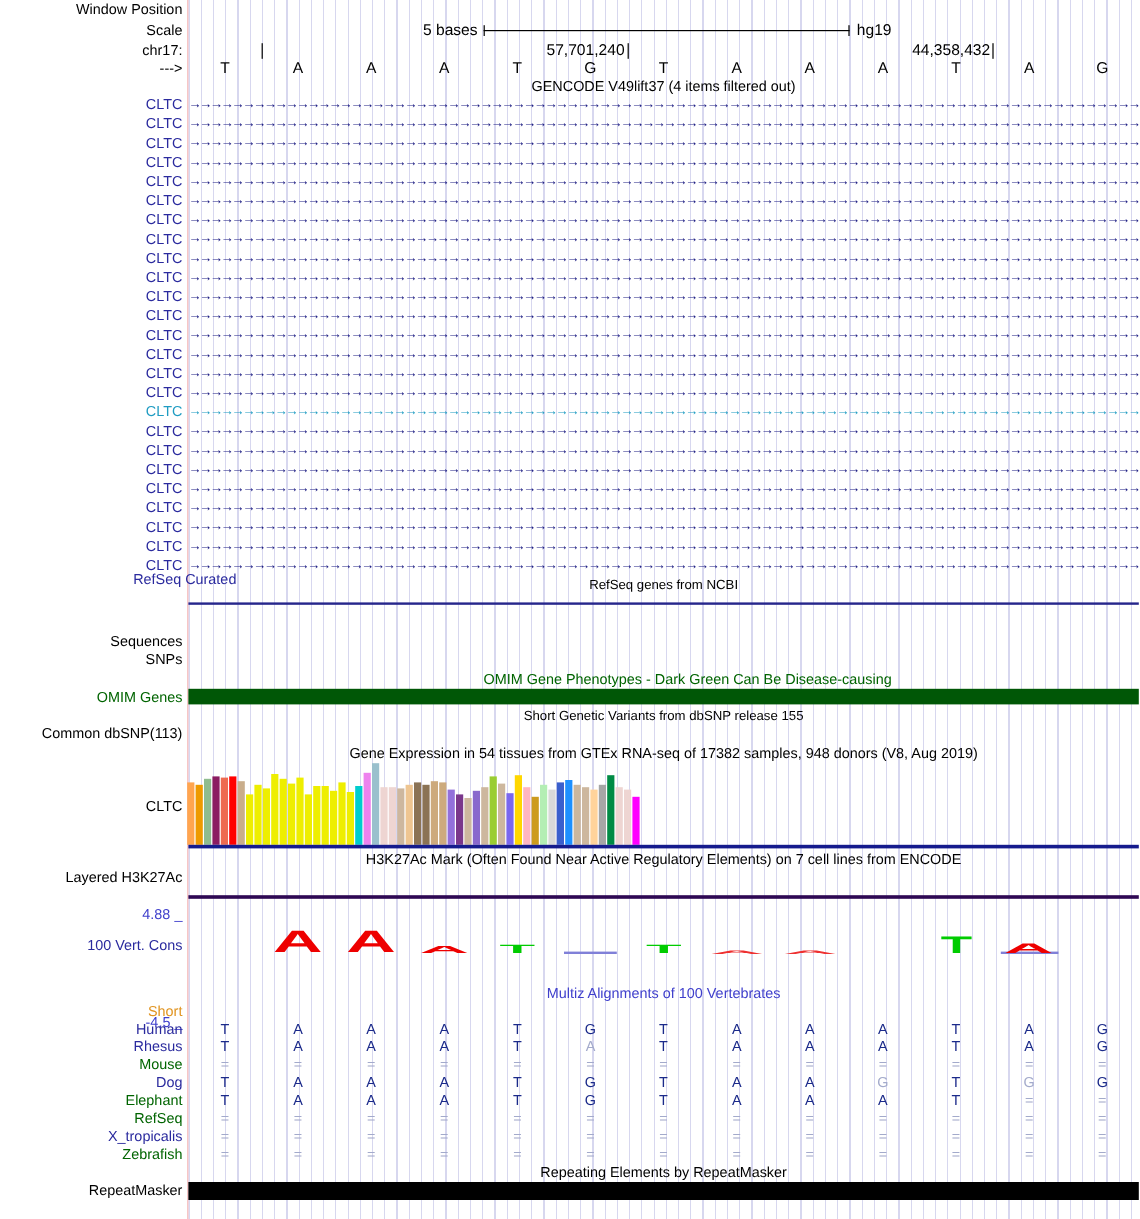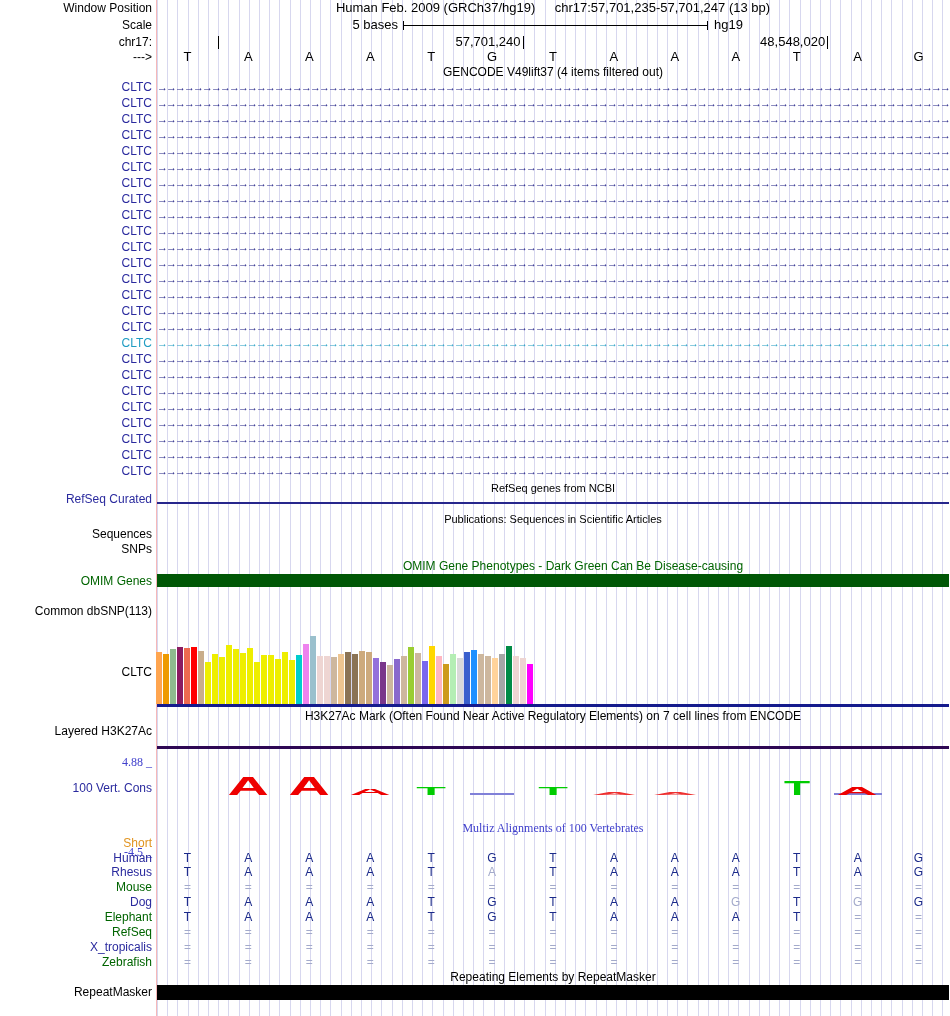--- a/index.html
+++ b/index.html
@@ -6,21 +6,21 @@
   #browser{position:relative;width:950px;height:1016px;background:#fff;overflow:hidden;
            font-family:"Liberation Sans","DejaVu Sans",sans-serif;color:#000;}
   .grid{position:absolute;left:157px;top:0;width:792px;height:1016px;
         background:repeating-linear-gradient(to right,#d7d7ef 0,#d7d7ef 1px,transparent 1px,transparent 10.2px);}
   .pinkline{position:absolute;left:156px;top:0;width:1px;height:1016px;background:#f6b8b8;}
   .lbl{position:absolute;left:0;width:152px;text-align:right;font-size:12px;line-height:14px;white-space:nowrap;}
   .ttl{position:absolute;left:157px;width:792px;text-align:center;font-size:12px;line-height:13px;white-space:nowrap;}
   .ttl.small{font-size:11px;}
   .navy{color:#2a2a9e;}
   .green{color:#006400;}
-  .blue{color:#4040cc;font-family:Liberation Serif, serif;}
+  .blue{color:#4040cc;}
   .orange{color:#e19420;}
   .hdr-center span{margin:0 8px;font-size:13px;}
   .tick{position:absolute;width:1px;height:13px;background:#000;}
   .ruler-num{position:absolute;width:110px;text-align:right;font-size:13px;line-height:14px;}
   .scalebar{position:absolute;background:#000;}
   .baserow span{position:absolute;text-align:center;font-size:13px;line-height:14px;}
   .generow{position:absolute;left:157px;width:792px;overflow:hidden;white-space:nowrap;
            font-size:11px;letter-spacing:-2px;line-height:15px;height:16px;}
   .hbar{position:absolute;left:157px;width:792px;}
   .gtexbar{position:absolute;width:6px;}
@@ -30,39 +30,35 @@
   .aligncell{position:absolute;text-align:center;font-size:12px;line-height:14px;}
 </style>
 </head>
 <body>
 
 <div id="browser">
   <div class="grid"></div>
   <div class="pinkline"></div>
 
   <div class="lbl" style="top:1px;">Window Position</div>
-  <div class="ttl hdr-center" style="top:1px;">
-    <span>Human Feb. 2009 (GRCh37/hg19)</span>
-    <span>chr17:57,701,235-57,701,247 (13 bp)</span>
-  </div>
 
   <div class="lbl" style="top:18px;">Scale</div>
   <div class="ruler-num" style="top:18px;left:288px;">5 bases</div>
   <div class="scalebar" style="left:403px;top:25px;width:305px;height:1px;"></div>
   <div class="scalebar" style="left:403px;top:21px;width:1px;height:9px;"></div>
   <div class="scalebar" style="left:707px;top:21px;width:1px;height:9px;"></div>
   <div class="ruler-num" style="top:18px;left:714px;width:60px;text-align:left;">hg19</div>
 
   <div class="lbl" style="top:35px;">chr17:</div>
   <div id="ruler-ticks">
       <div class="tick" style="left: 217.9px; top: 36px;"></div>
       <div class="tick" style="left: 522.5px; top: 36px;"></div>
       <div class="ruler-num" style="left: 410.5px; top: 35px;">57,701,240</div>
       <div class="tick" style="left: 827.2px; top: 36px;"></div>
-      <div class="ruler-num" style="left: 715.2px; top: 35px;">48,548,020</div>
+      <div class="ruler-num" style="left: 715.2px; top: 35px;">44,358,432</div>
     </div>
 
   <div class="lbl" style="top:50px;">---&gt;</div>
   <div id="seq-row" class="baserow">
       <span style="left: 157px; top: 50px; width: 60.9px;">T</span>
       <span style="left: 217.9px; top: 50px; width: 60.9px;">A</span>
       <span style="left: 278.8px; top: 50px; width: 60.9px;">A</span>
       <span style="left: 339.8px; top: 50px; width: 60.9px;">A</span>
       <span style="left: 400.7px; top: 50px; width: 60.9px;">T</span>
       <span style="left: 461.6px; top: 50px; width: 60.9px;">G</span>
@@ -123,33 +119,34 @@
       <div class="generow" style="top: 416px; color: rgb(21, 21, 126);">→→→→→→→→→→→→→→→→→→→→→→→→→→→→→→→→→→→→→→→→→→→→→→→→→→→→→→→→→→→→→→→→→→→→→→→→→→→→→→→→→→→→→→→→→→→→→→→→→→→→→→→→→→→→→→</div>
       <div class="lbl" style="top: 432px; color: rgb(42, 42, 158);">CLTC</div>
       <div class="generow" style="top: 432px; color: rgb(21, 21, 126);">→→→→→→→→→→→→→→→→→→→→→→→→→→→→→→→→→→→→→→→→→→→→→→→→→→→→→→→→→→→→→→→→→→→→→→→→→→→→→→→→→→→→→→→→→→→→→→→→→→→→→→→→→→→→→→</div>
       <div class="lbl" style="top: 448px; color: rgb(42, 42, 158);">CLTC</div>
       <div class="generow" style="top: 448px; color: rgb(21, 21, 126);">→→→→→→→→→→→→→→→→→→→→→→→→→→→→→→→→→→→→→→→→→→→→→→→→→→→→→→→→→→→→→→→→→→→→→→→→→→→→→→→→→→→→→→→→→→→→→→→→→→→→→→→→→→→→→→</div>
       <div class="lbl" style="top: 464px; color: rgb(42, 42, 158);">CLTC</div>
       <div class="generow" style="top: 464px; color: rgb(21, 21, 126);">→→→→→→→→→→→→→→→→→→→→→→→→→→→→→→→→→→→→→→→→→→→→→→→→→→→→→→→→→→→→→→→→→→→→→→→→→→→→→→→→→→→→→→→→→→→→→→→→→→→→→→→→→→→→→→</div>
     </div>
 
   <div class="ttl small" style="top:482px;">RefSeq genes from NCBI</div>
-  <div class="lbl navy" style="top:492px;">RefSeq Curated</div>
+  <div class="lbl navy" style="top:476px;padding-left:45px;">RefSeq Curated</div>
   <div class="hbar" style="top:502px;height:2px;background:#26268c;"></div>
 
-  <div class="ttl small" style="top:513px;">Publications: Sequences in Scientific Articles</div>
   <div class="lbl" style="top:527px;">Sequences</div>
   <div class="lbl" style="top:542px;">SNPs</div>
 
   <div class="ttl green" style="top:560px;margin-left:20px;">OMIM Gene Phenotypes - Dark Green Can Be Disease-causing</div>
   <div class="lbl green" style="top:574px;">OMIM Genes</div>
   <div class="hbar" style="top:574px;height:13px;background:#005706;"></div>
 
+  <div class="ttl small" style="top:591px;">Short Genetic Variants from dbSNP release 155</div>
   <div class="lbl" style="top:604px;">Common dbSNP(113)</div>
 
+  <div class="ttl" style="top:622px;">Gene Expression in 54 tissues from GTEx RNA-seq of 17382 samples, 948 donors (V8, Aug 2019)</div>
   <div class="lbl" style="top:665px;">CLTC</div>
   <div id="gtex-bars">
       <div class="gtexbar" style="left: 156px; top: 652px; height: 52px; background: rgb(255, 165, 79);"></div>
       <div class="gtexbar" style="left: 163px; top: 654px; height: 50px; background: rgb(238, 154, 0);"></div>
       <div class="gtexbar" style="left: 170px; top: 649px; height: 55px; background: rgb(143, 188, 143);"></div>
       <div class="gtexbar" style="left: 177px; top: 647px; height: 57px; background: rgb(139, 28, 98);"></div>
       <div class="gtexbar" style="left: 184px; top: 648px; height: 56px; background: rgb(238, 106, 80);"></div>
       <div class="gtexbar" style="left: 191px; top: 647px; height: 57px; background: rgb(255, 0, 0);"></div>
       <div class="gtexbar" style="left: 198px; top: 651px; height: 53px; background: rgb(201, 173, 139);"></div>
       <div class="gtexbar" style="left: 205px; top: 662px; height: 42px; background: rgb(238, 238, 0);"></div>

